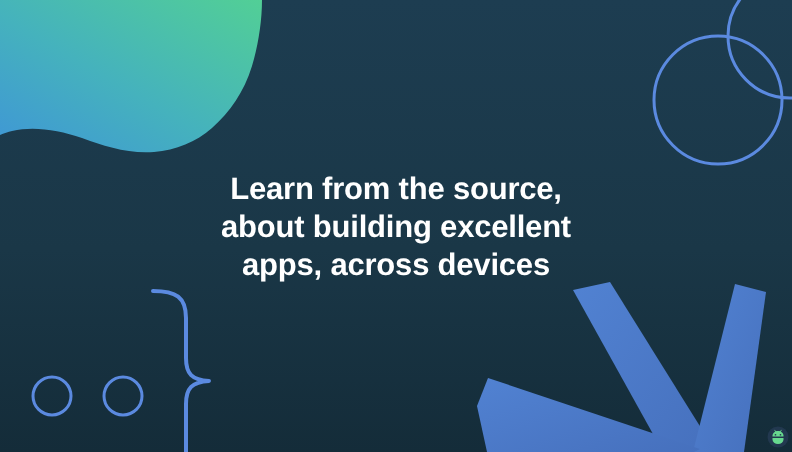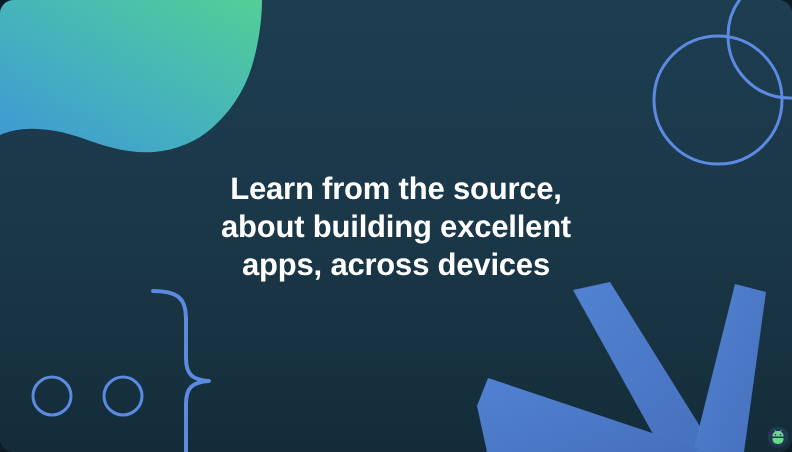--- a/index.html
+++ b/index.html
@@ -8,21 +8,20 @@
     padding: 0;
     background: #0d1b24;
   }
   #slide {
     position: relative;
     width: 792px;
     height: 452px;
     overflow: hidden;
     font-family: "Liberation Sans", sans-serif;
     background: #1b3a4e;
-    border-radius: 14px;
   }
   #bg-layer {
     position: absolute;
     inset: 0;
     width: 792px;
     height: 452px;
     display: block;
   }
   #headline {
     position: absolute;

